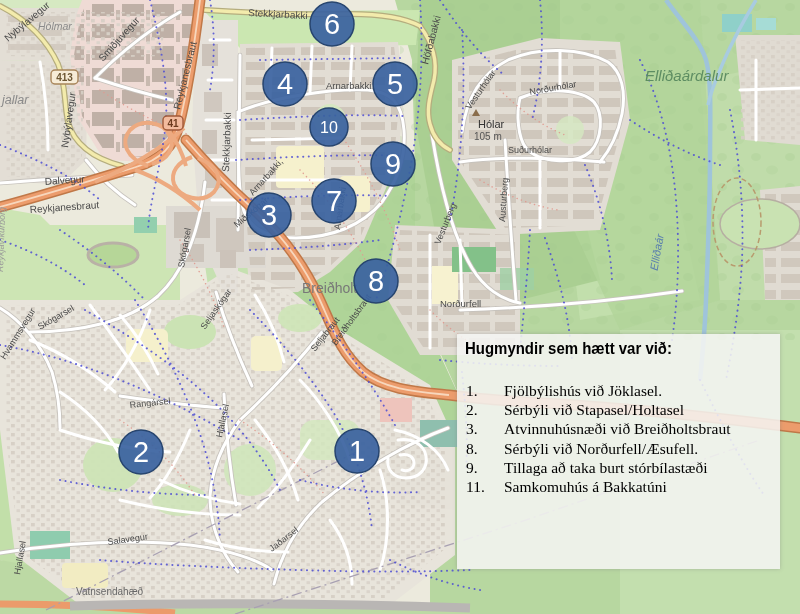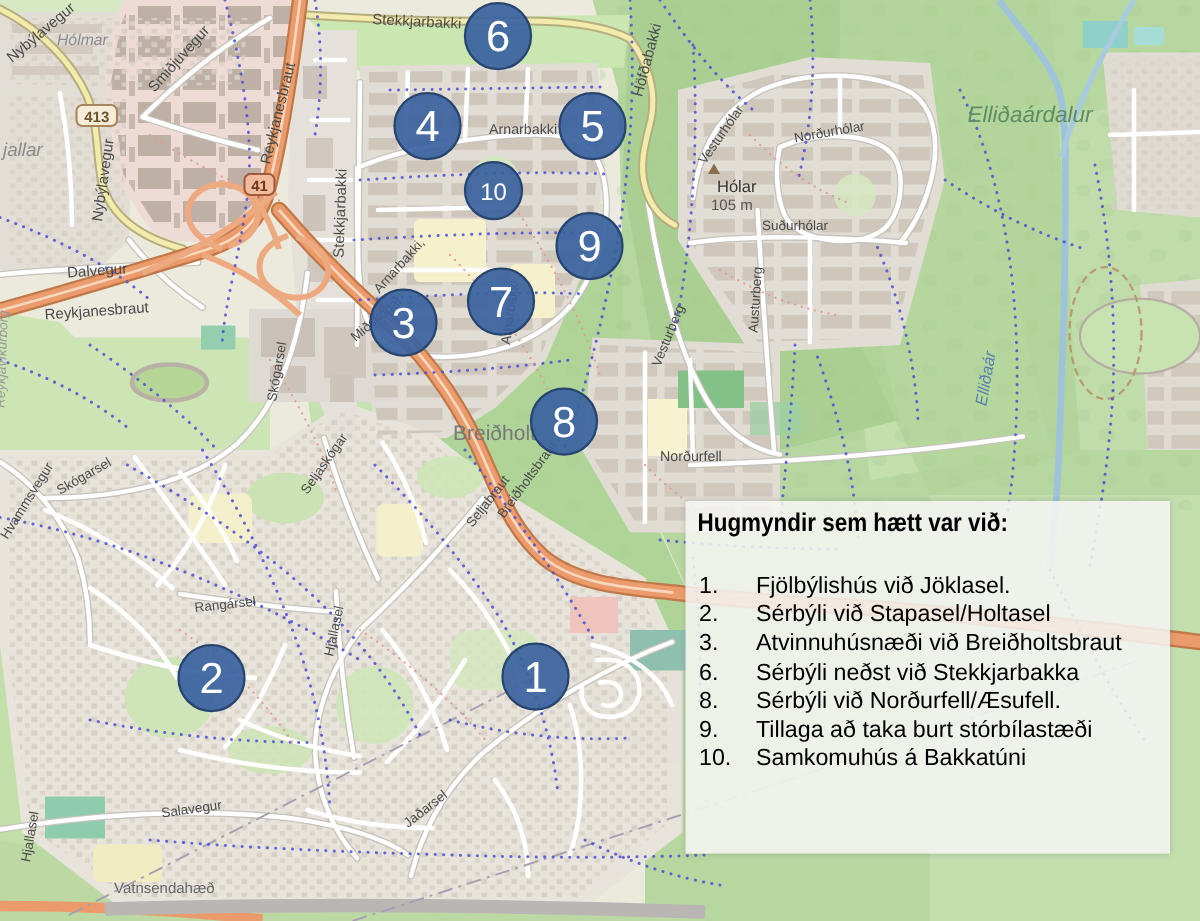--- a/index.html
+++ b/index.html
@@ -1,20 +1,20 @@
 <!DOCTYPE html>
 <html><head>
 <meta charset="utf-8">
 <style>
 html,body{margin:0;padding:0;}
 body{width:800px;height:614px;overflow:hidden;position:relative;font-family:"Liberation Sans",sans-serif;}
 #map{position:absolute;left:0;top:0;}
 #box{position:absolute;left:457px;top:334px;width:323px;height:235px;background:rgba(245,245,242,0.87);box-shadow:0 0 4px rgba(120,120,120,0.4);}
 #box h1{font-size:17px;font-weight:bold;color:#000;margin:5px 0 0 8px;letter-spacing:0px;transform:scaleX(0.88);transform-origin:left;}
-#box ol{margin:22px 4px 0 0;padding:0;list-style:none;font-size:15.5px;color:#000;}
+#box ol{margin:22px 4px 0 0;padding:0;list-style:none;font-size:15.5px;color:#000;font-family:Liberation Serif, serif;}
 #box ol li{height:19.2px;line-height:19.2px;white-space:nowrap;}
 #box .n{display:inline-block;width:38px;padding-left:9px;}
 </style>
 </head>
 <body>
 <svg id="map" width="800" height="614" viewBox="0 0 800 614">
 <defs>
 <pattern id="rows" width="30" height="15" patternUnits="userSpaceOnUse">
         <rect x="1" y="2" width="24" height="8" fill="#cdc4b9"></rect>
       </pattern>
@@ -369,18 +369,17 @@
 <text x="141" y="462">2</text>
 <text x="357" y="461">1</text>
 </g>
 </svg>
 <div id="box">
 <h1>Hugmyndir sem hætt var við:</h1>
 <ol>
 <li><span class="n">1.</span>Fjölbýlishús við Jöklasel.</li>
 <li><span class="n">2.</span>Sérbýli við Stapasel/Holtasel</li>
 <li><span class="n">3.</span>Atvinnuhúsnæði við Breiðholtsbraut</li>
-<li><span class="n">6.</span>Sérbýli neðst við Stekkjarbakka</li>
 <li><span class="n">8.</span>Sérbýli við Norðurfell/Æsufell.</li>
 <li><span class="n">9.</span>Tillaga að taka burt stórbílastæði</li>
-<li><span class="n">10.</span>Samkomuhús á Bakkatúni</li>
+<li><span class="n">11.</span>Samkomuhús á Bakkatúni</li>
 </ol>
 </div>
 
 </body></html>

